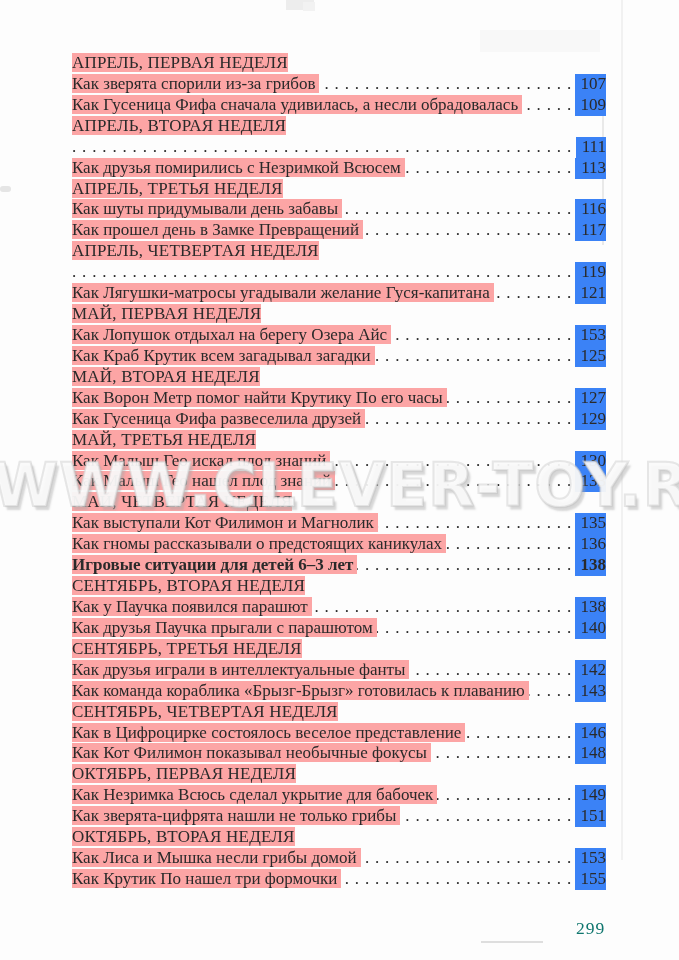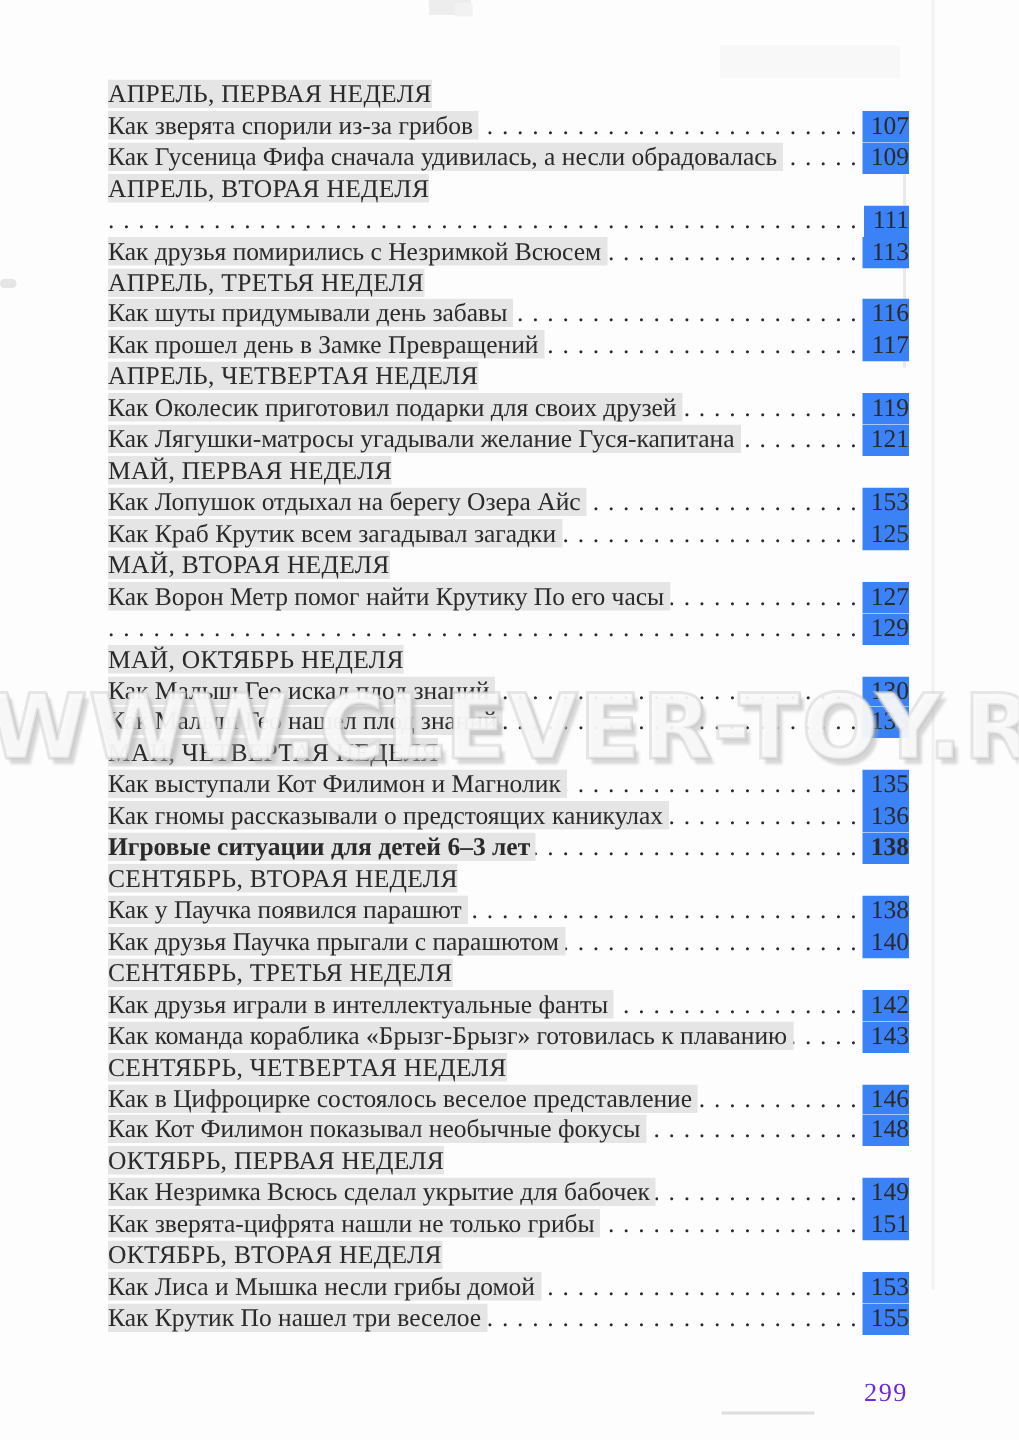--- a/index.html
+++ b/index.html
@@ -26,21 +26,21 @@
   }
   
   .row.entry::before, .row.entry-bold::before {
     content: ". . . . . . . . . . . . . . . . . . . . . . . . . . . . . . . . . . . . . . . . . . . . . . . . . . . . . . . . . . . . . . . . . . . . . .";
     position: absolute; left: 0; right: 0; top: 0;
     letter-spacing: 0.8px;
     color: #2a2a2a;
   }
   .label {
     position: relative; z-index: 1;
-    background: #e5e5e5;
+    background: #fca5a5;
     padding-right: 4px;
   }
   .pg {
     position: absolute; right: 0; top: 0; z-index: 1;
     background: #3b82f6;
     padding-left: 6px;
   }
   .row.entry-bold .label, .row.entry-bold .pg { font-weight: bold; }
   .row.heading .label { padding-right: 0; letter-spacing: 0.2px; }
   .watermark {
@@ -58,21 +58,21 @@
     text-shadow: 3px 4px 2px rgba(168, 168, 168, 0.45),
                  1px 1px 1px rgba(190, 190, 190, 0.4);
     z-index: 5;
     pointer-events: none;
   }
   .folio {
     position: absolute;
     left: 576px; top: 918px;
     font-size: 17.5px;
     letter-spacing: 1px;
-    color: #6d28d9;
+    color: #0f766e;
   }
   
   .artifact { position: absolute; pointer-events: none; }
   .a-speck1 { left: 286px; top: 0; width: 28px; height: 10px; background: #ededed; }
   .a-speck2 { left: 303px; top: 2px; width: 12px; height: 9px; background: #f2f2f2; }
   .a-smudge-top { left: 480px; top: 30px; width: 120px; height: 22px; background: #f8f8f8; }
   .a-edge-short { left: 602px; top: 85px; width: 2px; height: 160px; background: rgba(195,195,195,0.35); }
   .a-edge-long { left: 621px; top: 0; width: 2px; height: 860px; background: rgba(212,212,212,0.28); }
   .a-left-mark { left: 0; top: 186px; width: 11px; height: 6px; background: rgba(205,205,205,0.5); border-radius: 3px; }
   .a-bottom-line { left: 481px; top: 941px; width: 62px; height: 2px; background: #dedede; }
@@ -93,48 +93,48 @@
       <div class="row heading"><span class="label">АПРЕЛЬ, ПЕРВАЯ НЕДЕЛЯ</span></div>
       <div class="row entry"><span class="label">Как зверята спорили из-за грибов</span><span class="pg">107</span></div>
       <div class="row entry"><span class="label">Как Гусеница Фифа сначала удивилась, а несли обрадовалась</span><span class="pg">109</span></div>
       <div class="row heading"><span class="label">АПРЕЛЬ, ВТОРАЯ НЕДЕЛЯ</span></div>
       <div class="row entry"><span class="pg">111</span></div>
       <div class="row entry"><span class="label">Как друзья помирились с Незримкой Всюсем</span><span class="pg">113</span></div>
       <div class="row heading"><span class="label">АПРЕЛЬ, ТРЕТЬЯ НЕДЕЛЯ</span></div>
       <div class="row entry"><span class="label">Как шуты придумывали день забавы</span><span class="pg">116</span></div>
       <div class="row entry"><span class="label">Как прошел день в Замке Превращений</span><span class="pg">117</span></div>
       <div class="row heading"><span class="label">АПРЕЛЬ, ЧЕТВЕРТАЯ НЕДЕЛЯ</span></div>
-      <div class="row entry"><span class="label">Как Околесик приготовил подарки для своих друзей</span><span class="pg">119</span></div>
+      <div class="row entry"><span class="pg">119</span></div>
       <div class="row entry"><span class="label">Как Лягушки-матросы угадывали желание Гуся-капитана</span><span class="pg">121</span></div>
       <div class="row heading"><span class="label">МАЙ, ПЕРВАЯ НЕДЕЛЯ</span></div>
       <div class="row entry"><span class="label">Как Лопушок отдыхал на берегу Озера Айс</span><span class="pg">153</span></div>
       <div class="row entry"><span class="label">Как Краб Крутик всем загадывал загадки</span><span class="pg">125</span></div>
       <div class="row heading"><span class="label">МАЙ, ВТОРАЯ НЕДЕЛЯ</span></div>
       <div class="row entry"><span class="label">Как Ворон Метр помог найти Крутику По его часы</span><span class="pg">127</span></div>
-      <div class="row entry"><span class="pg">129</span></div>
-      <div class="row heading"><span class="label">МАЙ, ОКТЯБРЬ НЕДЕЛЯ</span></div>
+      <div class="row entry"><span class="label">Как Гусеница Фифа развеселила друзей</span><span class="pg">129</span></div>
+      <div class="row heading"><span class="label">МАЙ, ТРЕТЬЯ НЕДЕЛЯ</span></div>
       <div class="row entry"><span class="label">Как Малыш Гео искал плод знаний</span><span class="pg">130</span></div>
       <div class="row entry"><span class="label">Как Малыш Гео нашел плод знаний</span><span class="pg">133</span></div>
       <div class="row heading"><span class="label">МАЙ, ЧЕТВЕРТАЯ НЕДЕЛЯ</span></div>
       <div class="row entry"><span class="label">Как выступали Кот Филимон и Магнолик</span><span class="pg">135</span></div>
       <div class="row entry"><span class="label">Как гномы рассказывали о предстоящих каникулах</span><span class="pg">136</span></div>
       <div class="row entry-bold"><span class="label">Игровые ситуации для детей 6–3 лет</span><span class="pg">138</span></div>
       <div class="row heading"><span class="label">СЕНТЯБРЬ, ВТОРАЯ НЕДЕЛЯ</span></div>
       <div class="row entry"><span class="label">Как у Паучка появился парашют</span><span class="pg">138</span></div>
       <div class="row entry"><span class="label">Как друзья Паучка прыгали с парашютом</span><span class="pg">140</span></div>
       <div class="row heading"><span class="label">СЕНТЯБРЬ, ТРЕТЬЯ НЕДЕЛЯ</span></div>
       <div class="row entry"><span class="label">Как друзья играли в интеллектуальные фанты</span><span class="pg">142</span></div>
       <div class="row entry"><span class="label">Как команда кораблика «Брызг-Брызг» готовилась к плаванию</span><span class="pg">143</span></div>
       <div class="row heading"><span class="label">СЕНТЯБРЬ, ЧЕТВЕРТАЯ НЕДЕЛЯ</span></div>
       <div class="row entry"><span class="label">Как в Цифроцирке состоялось веселое представление</span><span class="pg">146</span></div>
       <div class="row entry"><span class="label">Как Кот Филимон показывал необычные фокусы</span><span class="pg">148</span></div>
       <div class="row heading"><span class="label">ОКТЯБРЬ, ПЕРВАЯ НЕДЕЛЯ</span></div>
       <div class="row entry"><span class="label">Как Незримка Всюсь сделал укрытие для бабочек</span><span class="pg">149</span></div>
       <div class="row entry"><span class="label">Как зверята-цифрята нашли не только грибы</span><span class="pg">151</span></div>
       <div class="row heading"><span class="label">ОКТЯБРЬ, ВТОРАЯ НЕДЕЛЯ</span></div>
       <div class="row entry"><span class="label">Как Лиса и Мышка несли грибы домой</span><span class="pg">153</span></div>
-      <div class="row entry"><span class="label">Как Крутик По нашел три веселое</span><span class="pg">155</span></div>
+      <div class="row entry"><span class="label">Как Крутик По нашел три формочки</span><span class="pg">155</span></div>
     </div>
 
   <div class="watermark">WWW.CLEVER-TOY.RU</div>
 
   <div class="folio">299</div>
 </div>
 
 </body></html>

